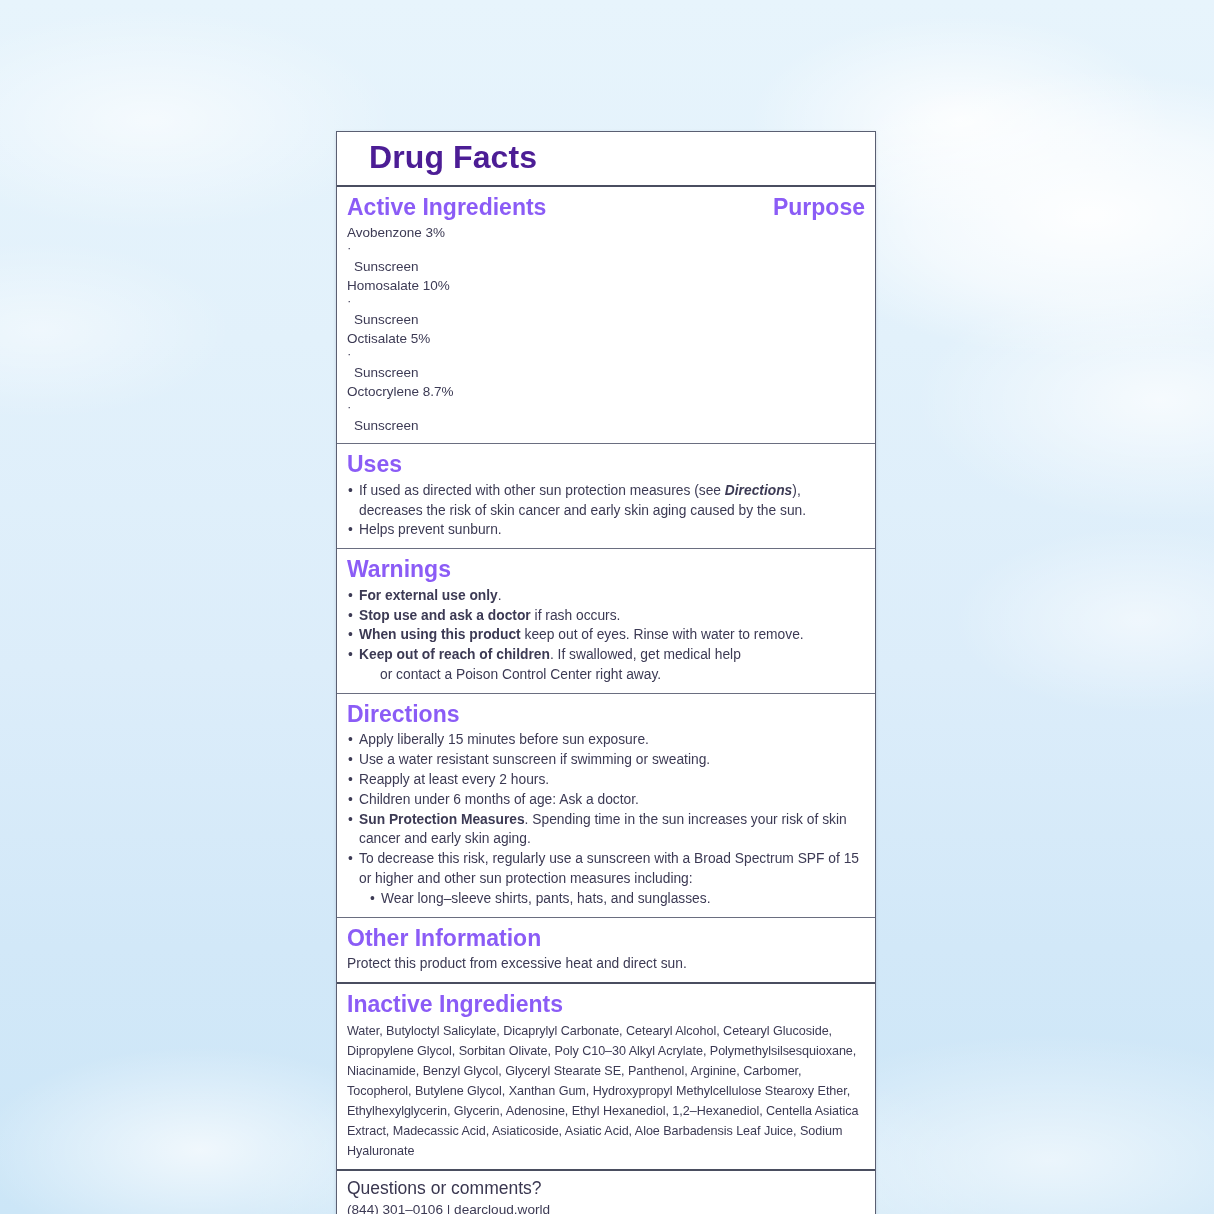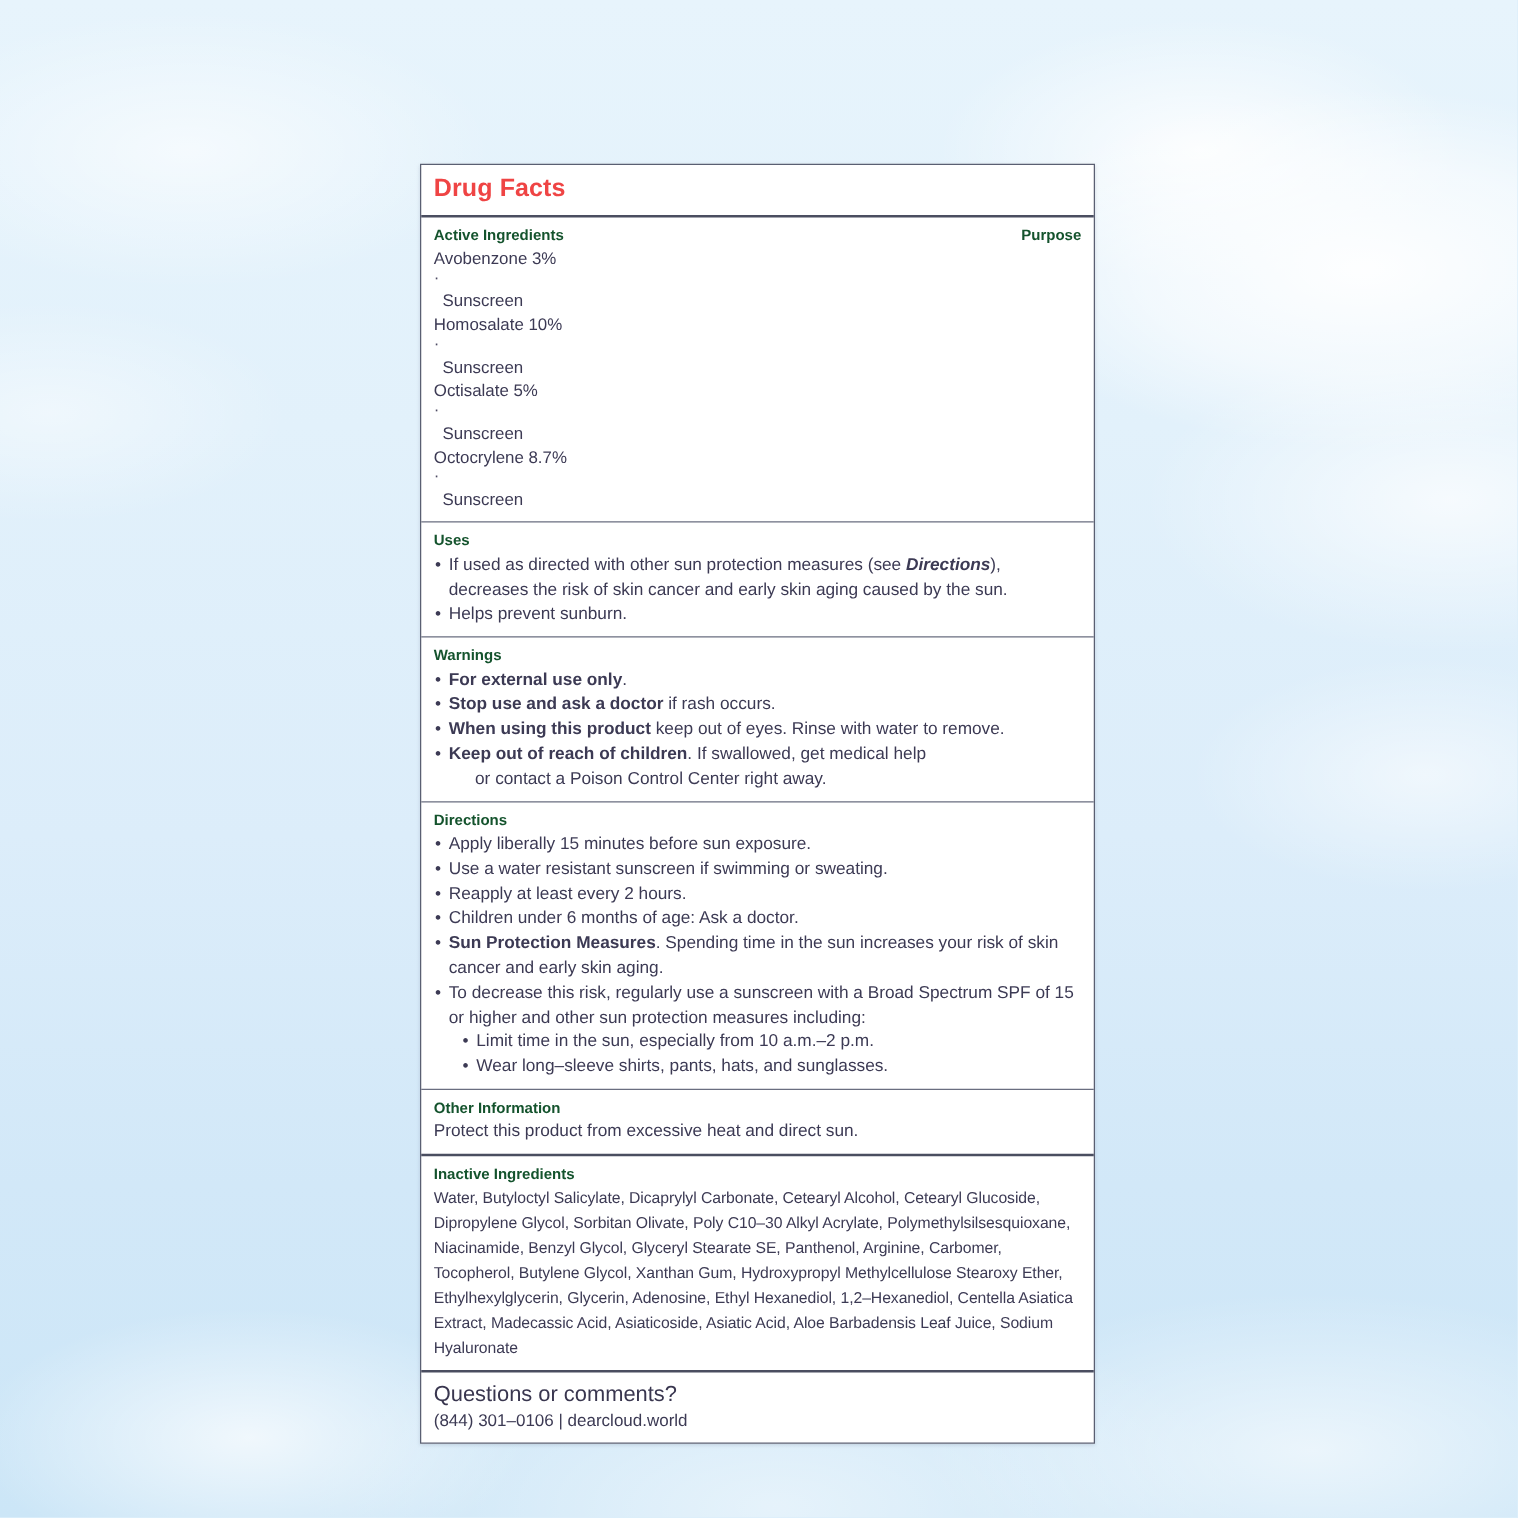--- a/index.html
+++ b/index.html
@@ -36,26 +36,27 @@
     border: 1.5px solid #5a5f72;
     box-sizing: border-box;
     color: #3c3a54;
     box-shadow: 0 1px 3px rgba(60,70,100,.18);
   }
   .section { padding: 7px 10px 8px 10px; }
   .rule-thin  { border-top: 1.2px solid #6a6e80; }
   .rule-heavy { border-top: 2.6px solid #4a4e60; }
 
   .title {
-    font-size: 20px; font-weight: bold; letter-spacing: .1px;
+    font-size: 32px; font-weight: bold; letter-spacing: .1px;
     padding: 9px 10px 10px 10px; line-height: 1.05;
-    color: #ef4444;
+    color: #4c1d95;
+    margin-left: 22px;
   }
   .head {
-    font-size: 12px; font-weight: bold; color: #14532d;
+    font-size: 23px; font-weight: bold; color: #8b5cf6;
     line-height: 1.2; margin-bottom: 2px;
   }
   .head-row { display: flex; justify-content: space-between; align-items: baseline; }
 
   
   .ai-row {
     display: flex; align-items: baseline;
     font-size: 13.5px; line-height: 19.5px; white-space: nowrap; flex-direction: column;
   }
   .ai-name { padding-right: 7px; }
@@ -157,21 +158,20 @@
     <div class="head">Directions</div>
     <ul class="bullets" id="directions-list">
         <li>Apply liberally 15 minutes before sun exposure.</li>
         <li>Use a water resistant sunscreen if swimming or sweating.</li>
         <li>Reapply at least every 2 hours.</li>
         <li>Children under 6 months of age: Ask a doctor.</li>
         <li><b>Sun Protection Measures</b>. Spending time in the sun increases your risk of skin cancer and early skin aging.</li>
         <li>To decrease this risk, regularly use a sunscreen with a Broad Spectrum SPF of 15 or higher and other sun protection measures including:</li>
       </ul>
     <ul class="sub-bullets" id="directions-sub-list">
-        <li>Limit time in the sun, especially from 10 a.m.–2 p.m.</li>
         <li>Wear long–sleeve shirts, pants, hats, and sunglasses.</li>
       </ul>
   </div>
 
   <div class="section rule-thin">
     <div class="head">Other Information</div>
     <div class="other-text">Protect this product from excessive heat and direct sun.</div>
   </div>
 
   <div class="section rule-heavy">

